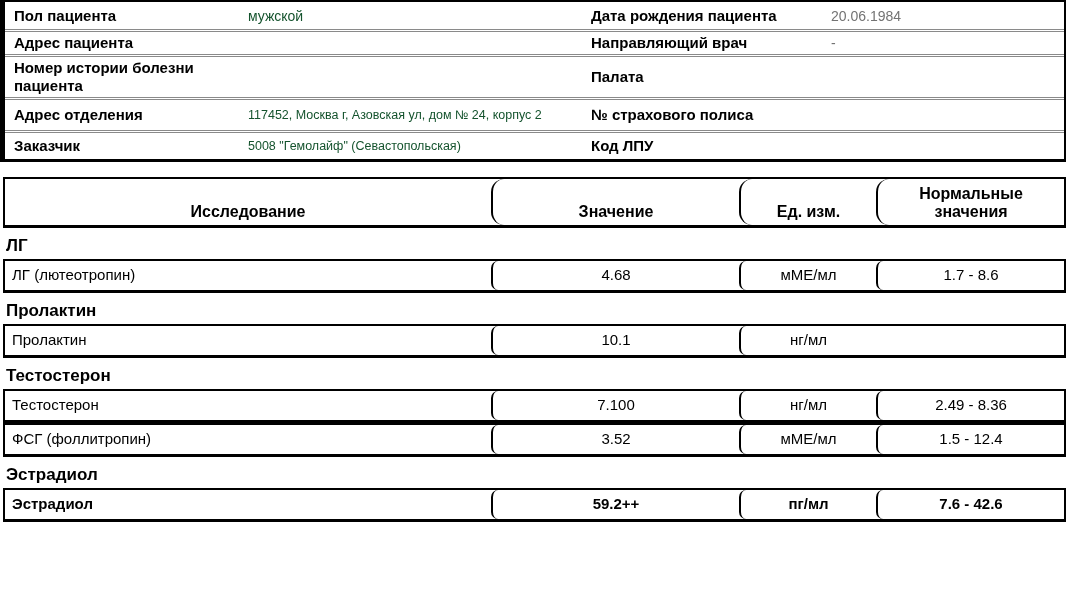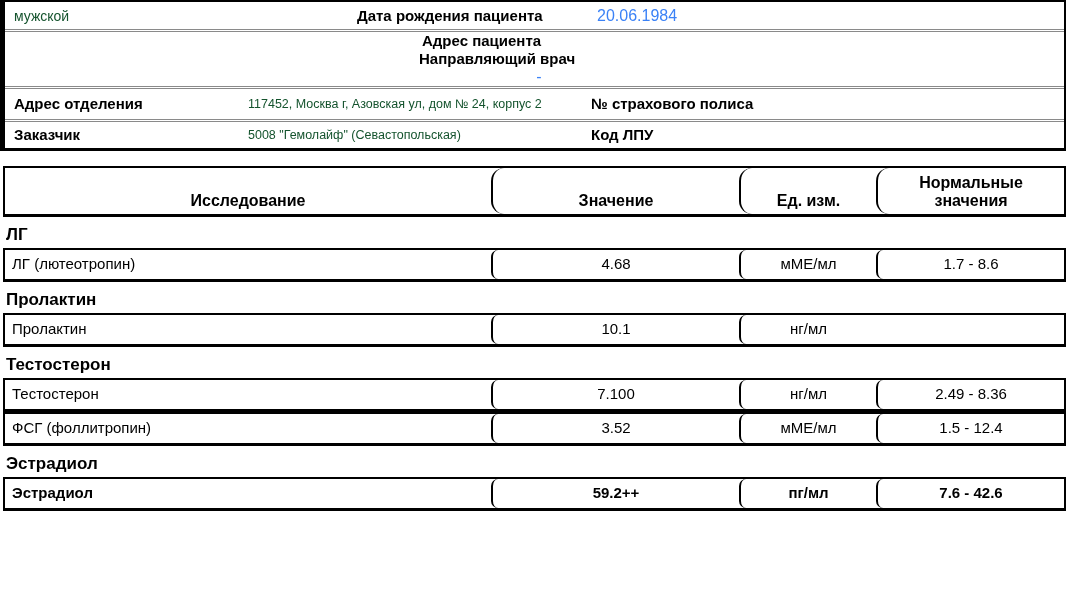--- a/index.html
+++ b/index.html
@@ -18,29 +18,29 @@
     border-left-width: 5px;
     border-bottom-width: 3px;
   }
   .trow {
     display: flex;
     align-items: center;
     padding-left: 9px;
   }
   .trow + .trow { border-top: 3px double #8a8a8a; }
   .trow.h27 { min-height: 27px; }
-  .trow.h25 { min-height: 25px; flex-direction: column; }
+  .trow.h25 { min-height: 25px; }
   .trow.h43 { min-height: 43px; }
   .trow.h33 { min-height: 33px; }
   .trow.h29 { min-height: 29px; justify-content: flex-end; }
   .lbl1 { width: 234px; font-weight: bold; font-size: 15px; line-height: 18px; }
   .val1 { width: 343px; font-size: 14px; color: #14532d; }
   .val1.small { font-size: 12.5px; }
   .lbl2 { width: 240px; font-weight: bold; font-size: 15px; line-height: 18px; }
-  .val2 { flex: 1; font-size: 16px; color: #3b82f6; }
+  .val2 { flex: 1; font-size: 14px; color: #737373; }
 
   
   .results { margin: 15px 0 0 3px; width: 1063px; }
   .box {
     border: 2px solid #000;
     border-bottom-width: 3px;
     display: grid;
     grid-template-columns: 486px 248px 137px 1fr;
     background: #fff;
   }
@@ -75,29 +75,36 @@
     border-radius: 7px;
   }
   .data-box > .c-test { text-align: left; padding-left: 7px; }
   .data-box.bold-row > div { font-weight: bold; }
 </style>
 </head>
 <body>
 
 <div class="top-table">
   <div class="trow h27">
+    <div class="lbl1">Пол пациента</div>
     <div class="val1">мужской</div>
     <div class="lbl2">Дата рождения пациента</div>
     <div class="val2">20.06.1984</div>
   </div>
   <div class="trow h25">
     <div class="lbl1">Адрес пациента</div>
     <div class="val1"></div>
     <div class="lbl2">Направляющий врач</div>
     <div class="val2">-</div>
+  </div>
+  <div class="trow h43">
+    <div class="lbl1">Номер истории болезни пациента</div>
+    <div class="val1"></div>
+    <div class="lbl2">Палата</div>
+    <div class="val2"></div>
   </div>
   <div class="trow h33">
     <div class="lbl1">Адрес отделения</div>
     <div class="val1 small">117452, Москва г, Азовская ул, дом № 24, корпус 2</div>
     <div class="lbl2">№ страхового полиса</div>
     <div class="val2"></div>
   </div>
   <div class="trow h29">
     <div class="lbl1">Заказчик</div>
     <div class="val1 small">5008 "Гемолайф" (Севастопольская)</div>

